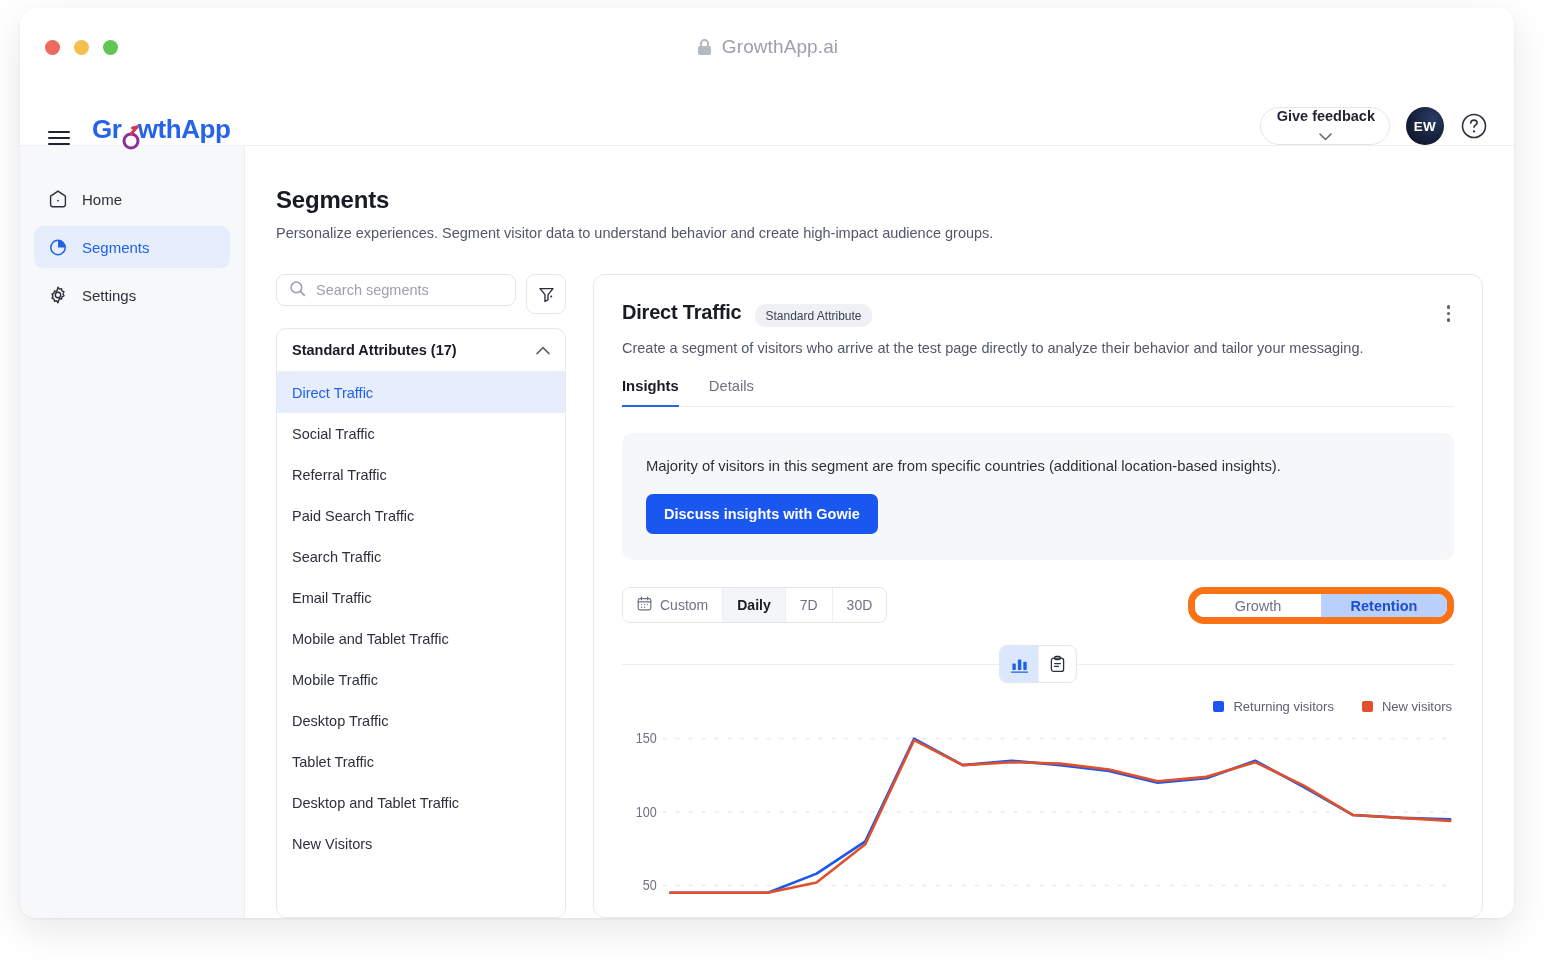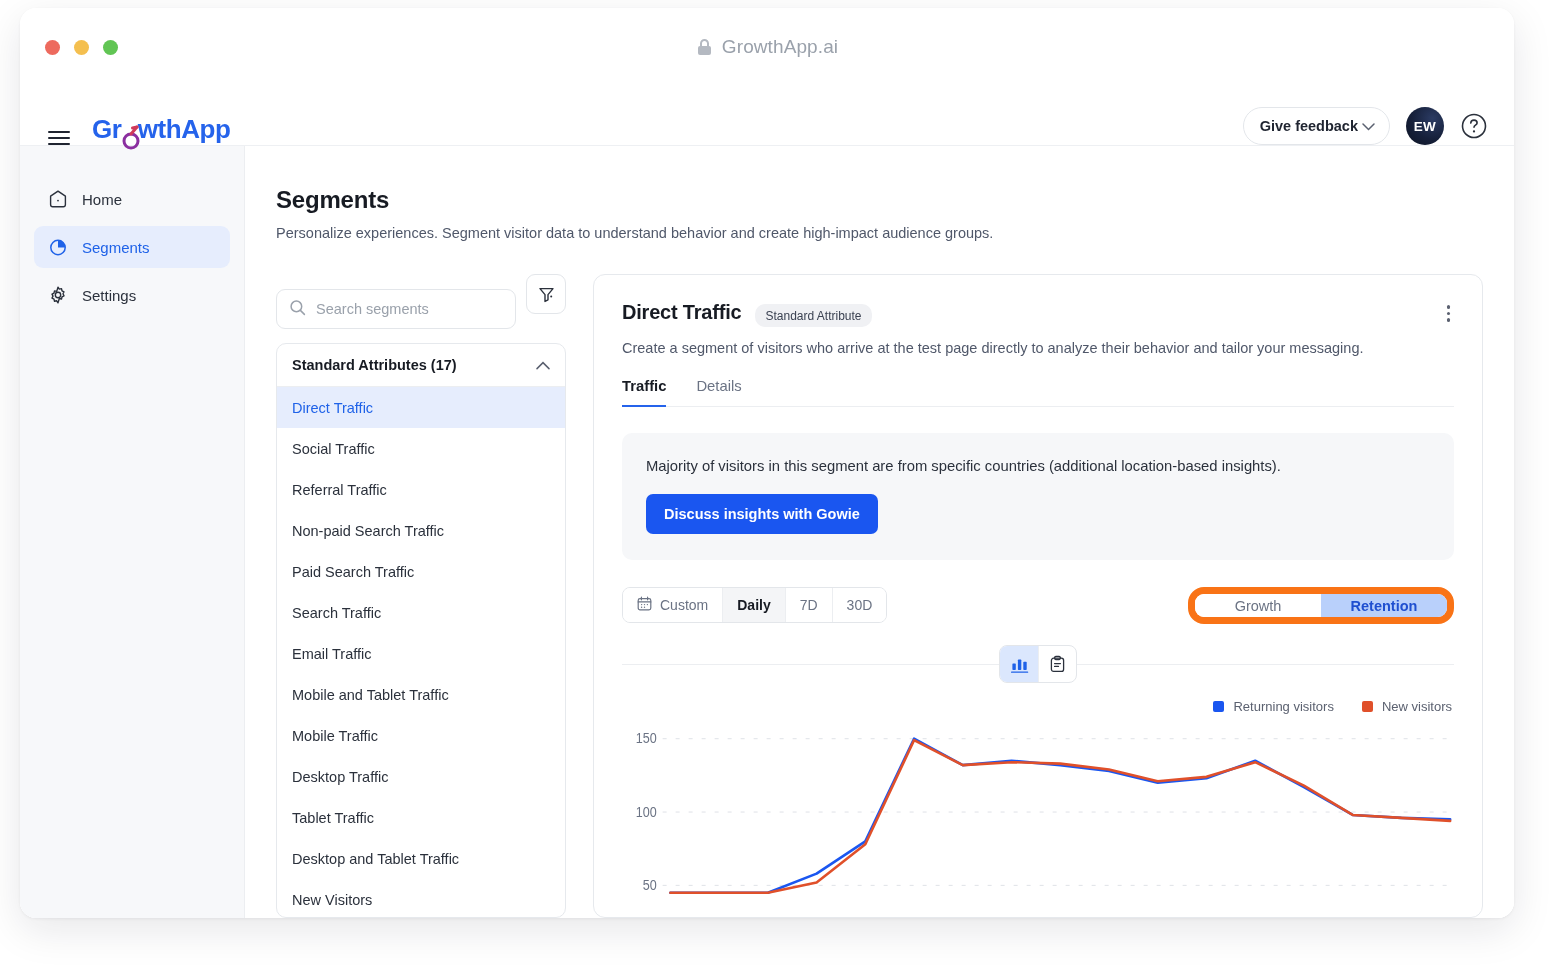--- a/index.html
+++ b/index.html
@@ -64,20 +64,21 @@
   }
   .brand .o-mark { position: relative; display: inline-block; width: .62em; }
   .brand .o-mark svg { position: absolute; left: -1px; top: -15px; }
   .appbar-right { margin-left: auto; display: flex; align-items: center; gap: 16px; }
   .feedback-btn {
     display: flex; align-items: center; gap: 4px;
     height: 38px; padding: 0 14px 0 16px;
     border: 1px solid #e3e6ea; border-radius: 20px;
     background: #fff; font-size: 14.5px; font-weight: 600; color: #1f2430;
     cursor: pointer;
+    flex-direction: column;
   }
   .avatar {
     width: 38px; height: 38px; border-radius: 50%;
     background: radial-gradient(circle at 70% 30%, #2b3b63 0%, #16203a 55%, #0d1324 100%);
     color: #fff; font-size: 13.5px; font-weight: 700;
     display: flex; align-items: center; justify-content: center;
     letter-spacing: .3px; cursor: pointer;
   }
   .help-btn { width: 28px; height: 28px; cursor: pointer; display: flex; }
 
@@ -107,22 +108,22 @@
   }
   .page-title { font-size: 24px; font-weight: 700; color: #171b23; letter-spacing: -.2px; }
   .page-sub { margin-top: 11px; font-size: 14.5px; color: #50586a; }
 
   .panels { display: flex; gap: 27px; margin-top: 33px; flex: 1 1 auto; min-height: 0; }
 
   
   .list-col { width: 290px; flex: 0 0 290px; display: flex; flex-direction: column; min-height: 0; }
   .search-row { display: flex; gap: 10px; }
   .search-box {
-    flex: 1 1 auto; height: 40px; border: 1px solid #e3e6ea; border-radius: 9px;
-    display: flex; align-items: center; gap: 10px; padding: 12px 12px; background: #fff; margin-top: 15px;
+    flex: 1 1 auto; height: 32px; border: 1px solid #e3e6ea; border-radius: 9px;
+    display: flex; align-items: center; gap: 10px; padding: 12px 12px; background: #fff;
   }
   .search-box input {
     border: 0; outline: 0; font-size: 14.5px; color: #222; width: 100%;
     font-family: inherit; background: transparent;
   }
   .search-box input::placeholder { color: #9aa1ab; }
   .filter-btn {
     width: 40px; height: 40px; border: 1px solid #e3e6ea; border-radius: 9px;
     background: #fff; display: flex; align-items: center; justify-content: center; cursor: pointer;
   }
@@ -354,23 +355,20 @@
                 <div class="seg-item selected">
                     <span>Direct Traffic</span>
                   </div>
                 <div class="seg-item">
                     <span>Social Traffic</span>
                   </div>
                 <div class="seg-item">
                     <span>Referral Traffic</span>
                   </div>
                 <div class="seg-item">
-                    <span>Non-paid Search Traffic</span>
-                  </div>
-                <div class="seg-item">
                     <span>Paid Search Traffic</span>
                   </div>
                 <div class="seg-item">
                     <span>Search Traffic</span>
                   </div>
                 <div class="seg-item">
                     <span>Email Traffic</span>
                   </div>
                 <div class="seg-item">
                     <span>Mobile and Tablet Traffic</span>
@@ -400,21 +398,21 @@
               <span class="chip">Standard Attribute</span>
               <span class="kebab">
                   <i></i>
                   <i></i>
                   <i></i>
                 </span>
             </div>
             <p class="detail-desc">Create a segment of visitors who arrive at the test page directly to analyze their behavior and tailor your messaging.</p>
 
             <div class="tabs">
-              <div class="tab active"><span>Traffic</span></div>
+              <div class="tab active"><span>Insights</span></div>
               <div class="tab"><span>Details</span></div>
             </div>
 
             <div class="insight-box">
               <div class="insight-text">Majority of visitors in this segment are from specific countries (additional location-based insights).</div>
               <button class="primary-btn">Discuss insights with Gowie</button>
             </div>
 
             <div class="chart-toolbar">
               <div class="seg-group">

